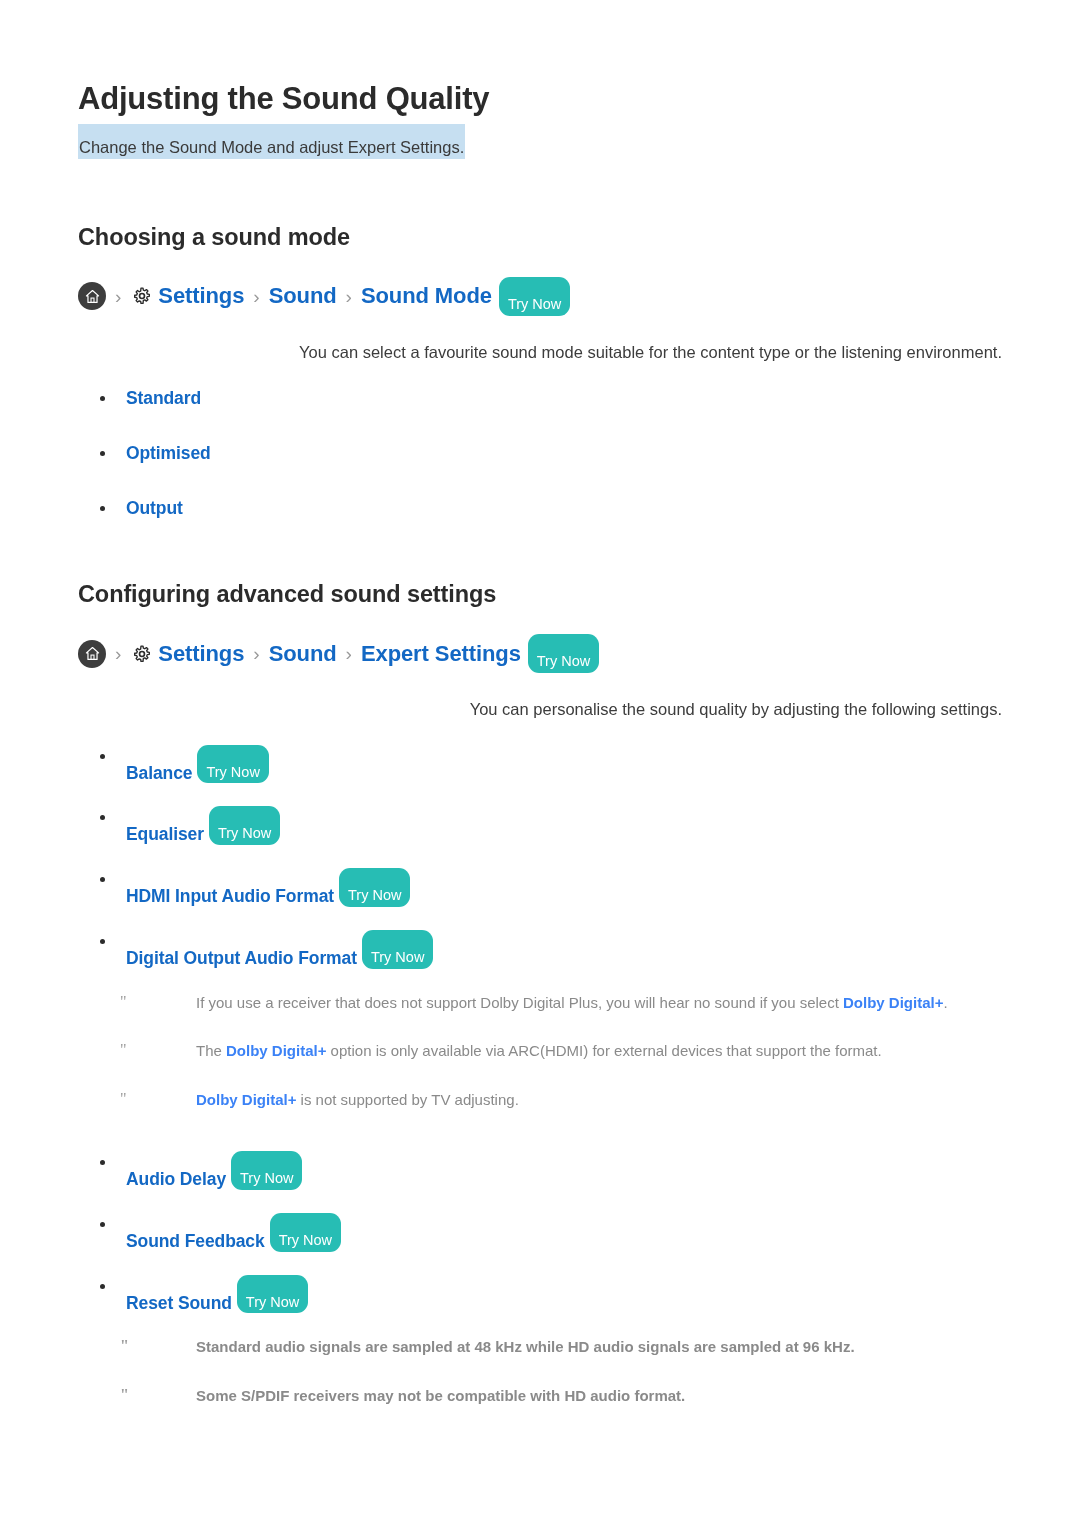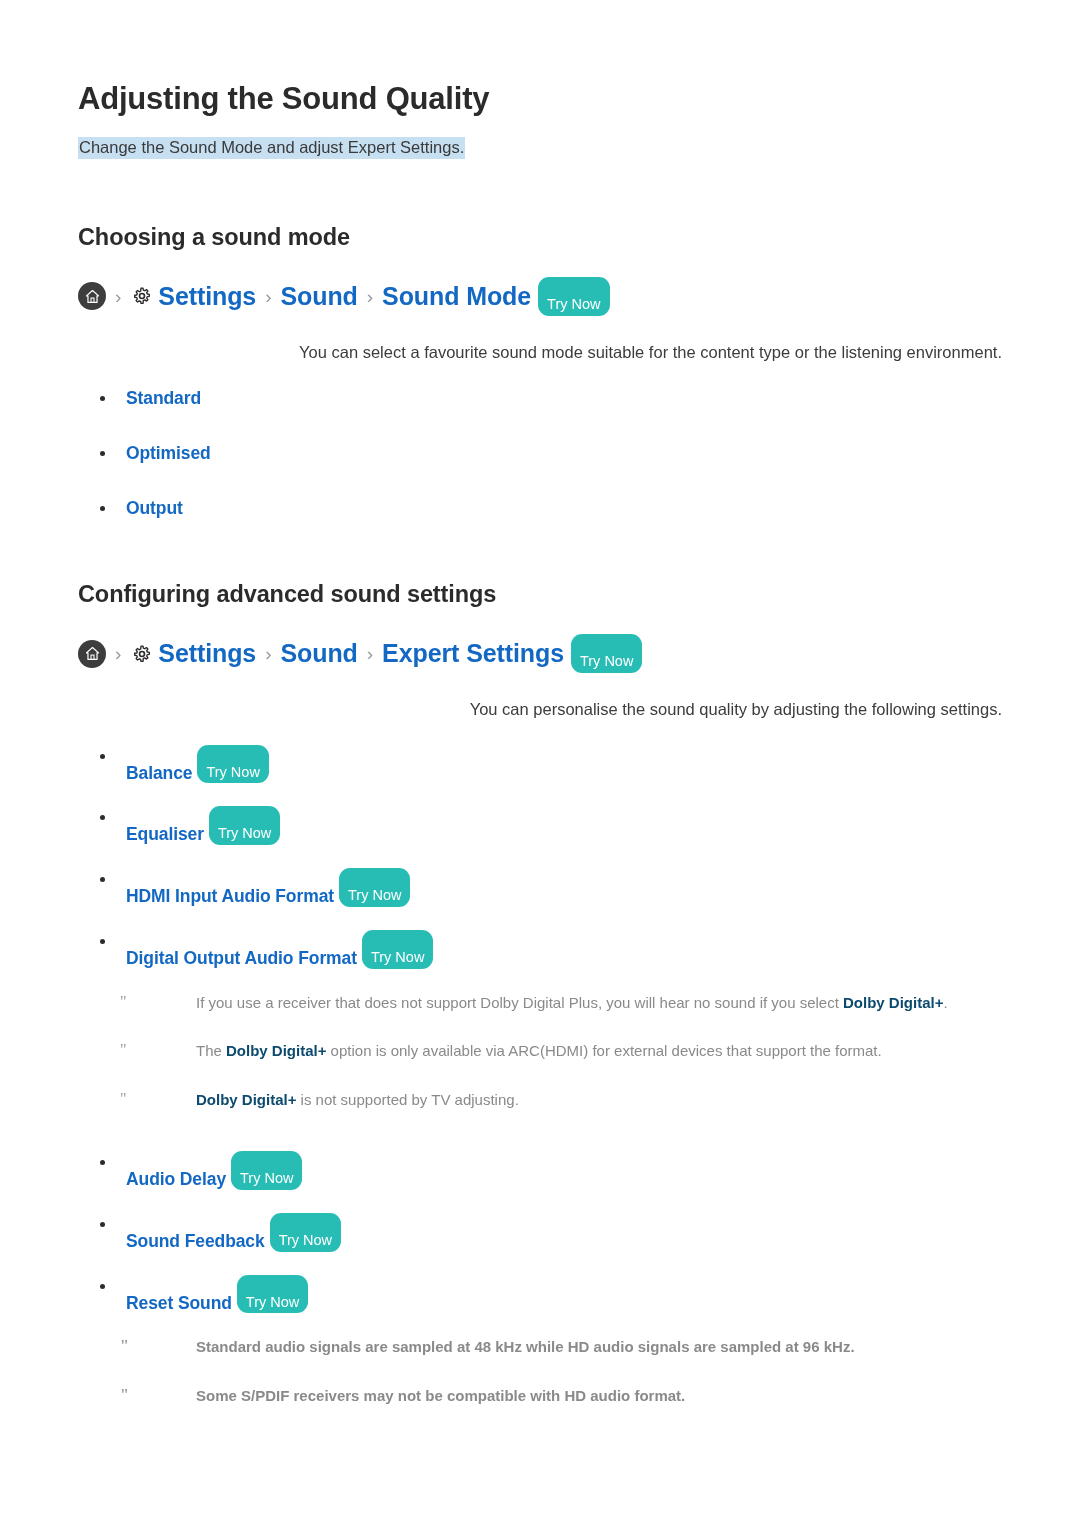--- a/index.html
+++ b/index.html
@@ -41,21 +41,21 @@
   }
 
   .subtitle-wrap {
     margin: 0 0 64px 0;
   }
   .subtitle {
     display: inline;
     font-size: 16.5px;
     color: #3a3a3a;
     background: #c6dff1;
-    padding: 1px 1px 3px 1px;
+    padding: 14px 1px 3px 1px;
     line-height: 1.5;
   }
 
   
   .section-heading {
     font-size: 23.5px;
     font-weight: bold;
     color: #2b2b2b;
     margin: 0 0 26px 0;
     letter-spacing: -0.1px;
@@ -94,21 +94,21 @@
   .crumb-sep {
     color: #9a9a9a;
     font-size: 19px;
     margin: 0 9px;
     line-height: 1;
     flex: 0 0 auto;
     font-weight: 500;
   }
   .crumb-link {
     color: #1368c4;
-    font-size: 25px;
+    font-size: 22px;
     font-weight: bold;
     white-space: nowrap;
     flex: 0 0 auto;
     letter-spacing: -0.1px;
   }
   .crumb-gear-gap { width: 5px; flex: 0 0 auto; }
 
   
   .try-now {
     display: inline-block;
@@ -185,21 +185,21 @@
   .note-item::before {
     content: '"';
     position: absolute;
     left: 42px;
     top: -2px;
     color: #9d9d9d;
     font-size: 16px;
     font-family: "Liberation Serif", serif;
   }
   .note-strong {
-    color: #0c4a6e;
+    color: #3b82f6;
     font-weight: bold;
   }
 
   .notes-block { margin-top: 6px; margin-bottom: 16px; }
   .notes-block.bottom { margin-top: 12px; font-weight: bold; }
 
   .group-gap { height: 14px; }
 
   
   .page-number {

